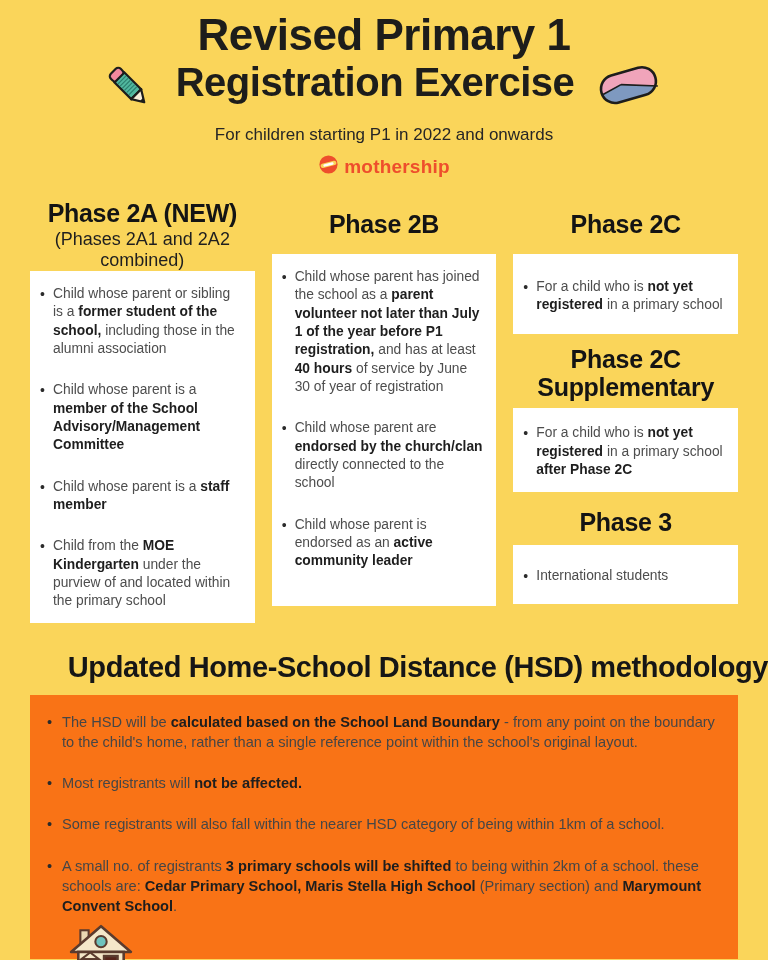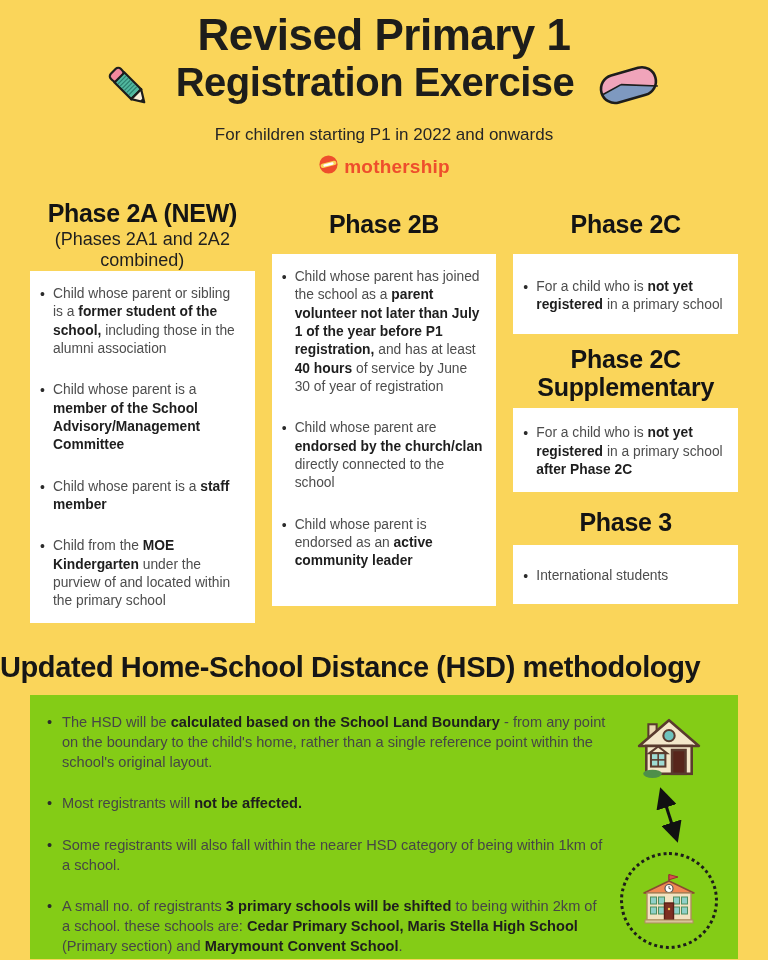--- a/index.html
+++ b/index.html
@@ -56,25 +56,25 @@
   .card-2c ul, .card-2cs ul, .card-3 ul { width:100%; }
   .head-2cs { margin-top:11px; }
   .card-2cs { margin-top:7px; height:84px; display:flex; align-items:center; }
   .head-3 { margin-top:16px; padding-top:0; min-height:0; }
   .card-3 { margin-top:9px; height:59px; display:flex; align-items:center; }
   .card-3 li { margin-bottom:0; }
 
   
   .hsd { margin-top:28px; }
   .hsd-title {
-    text-align:left; font-size:29px; font-weight:800; color:#161616; letter-spacing:-0.4px;
+    text-align:right; font-size:29px; font-weight:800; color:#161616; letter-spacing:-0.4px;
   }
   .hsd-card {
-    background:#84cc16; margin:11px 30px 0 30px; height:264px;
-    display:flex; padding:15px 8px 10px 10px;
+    background:#f97316; margin:11px 30px 0 30px; height:264px;
+    display:flex; padding:15px 8px 10px 10px;flex-direction:column;
   }
   .hsd-list { flex:1; list-style:none; padding-top:2px; }
   .hsd-list li {
     position:relative; padding-left:22px;
     font-size:14.6px; line-height:1.38; color:#464646;
     margin-bottom:21px;
   }
   .hsd-list li:last-child { margin-bottom:0; }
   .hsd-list li::before { content:"\2022"; position:absolute; left:7px; top:0; color:#2b2b2b; }
   .hsd-icons {

